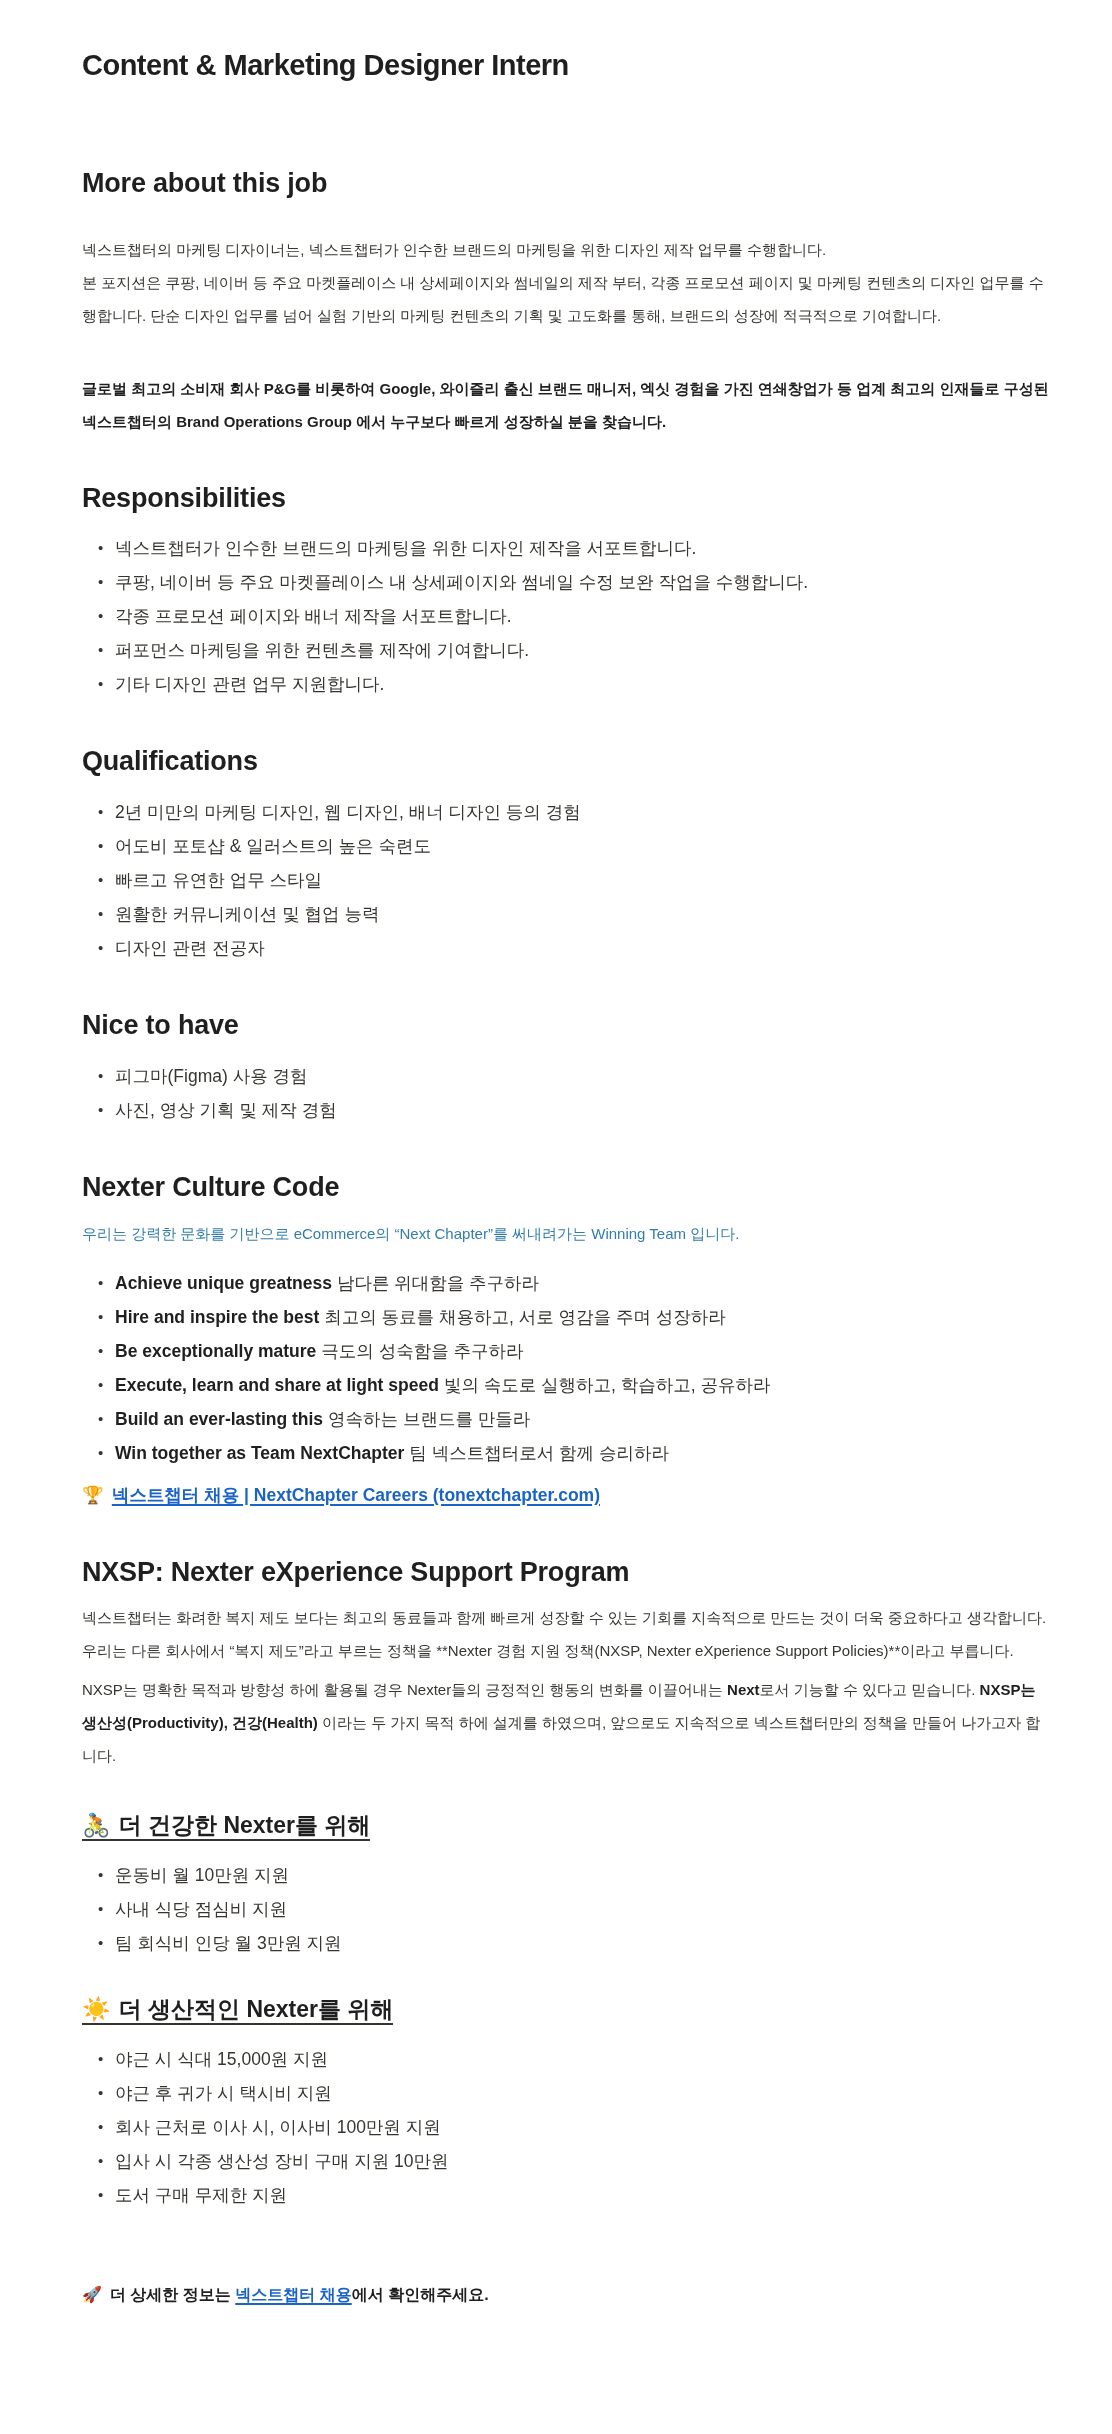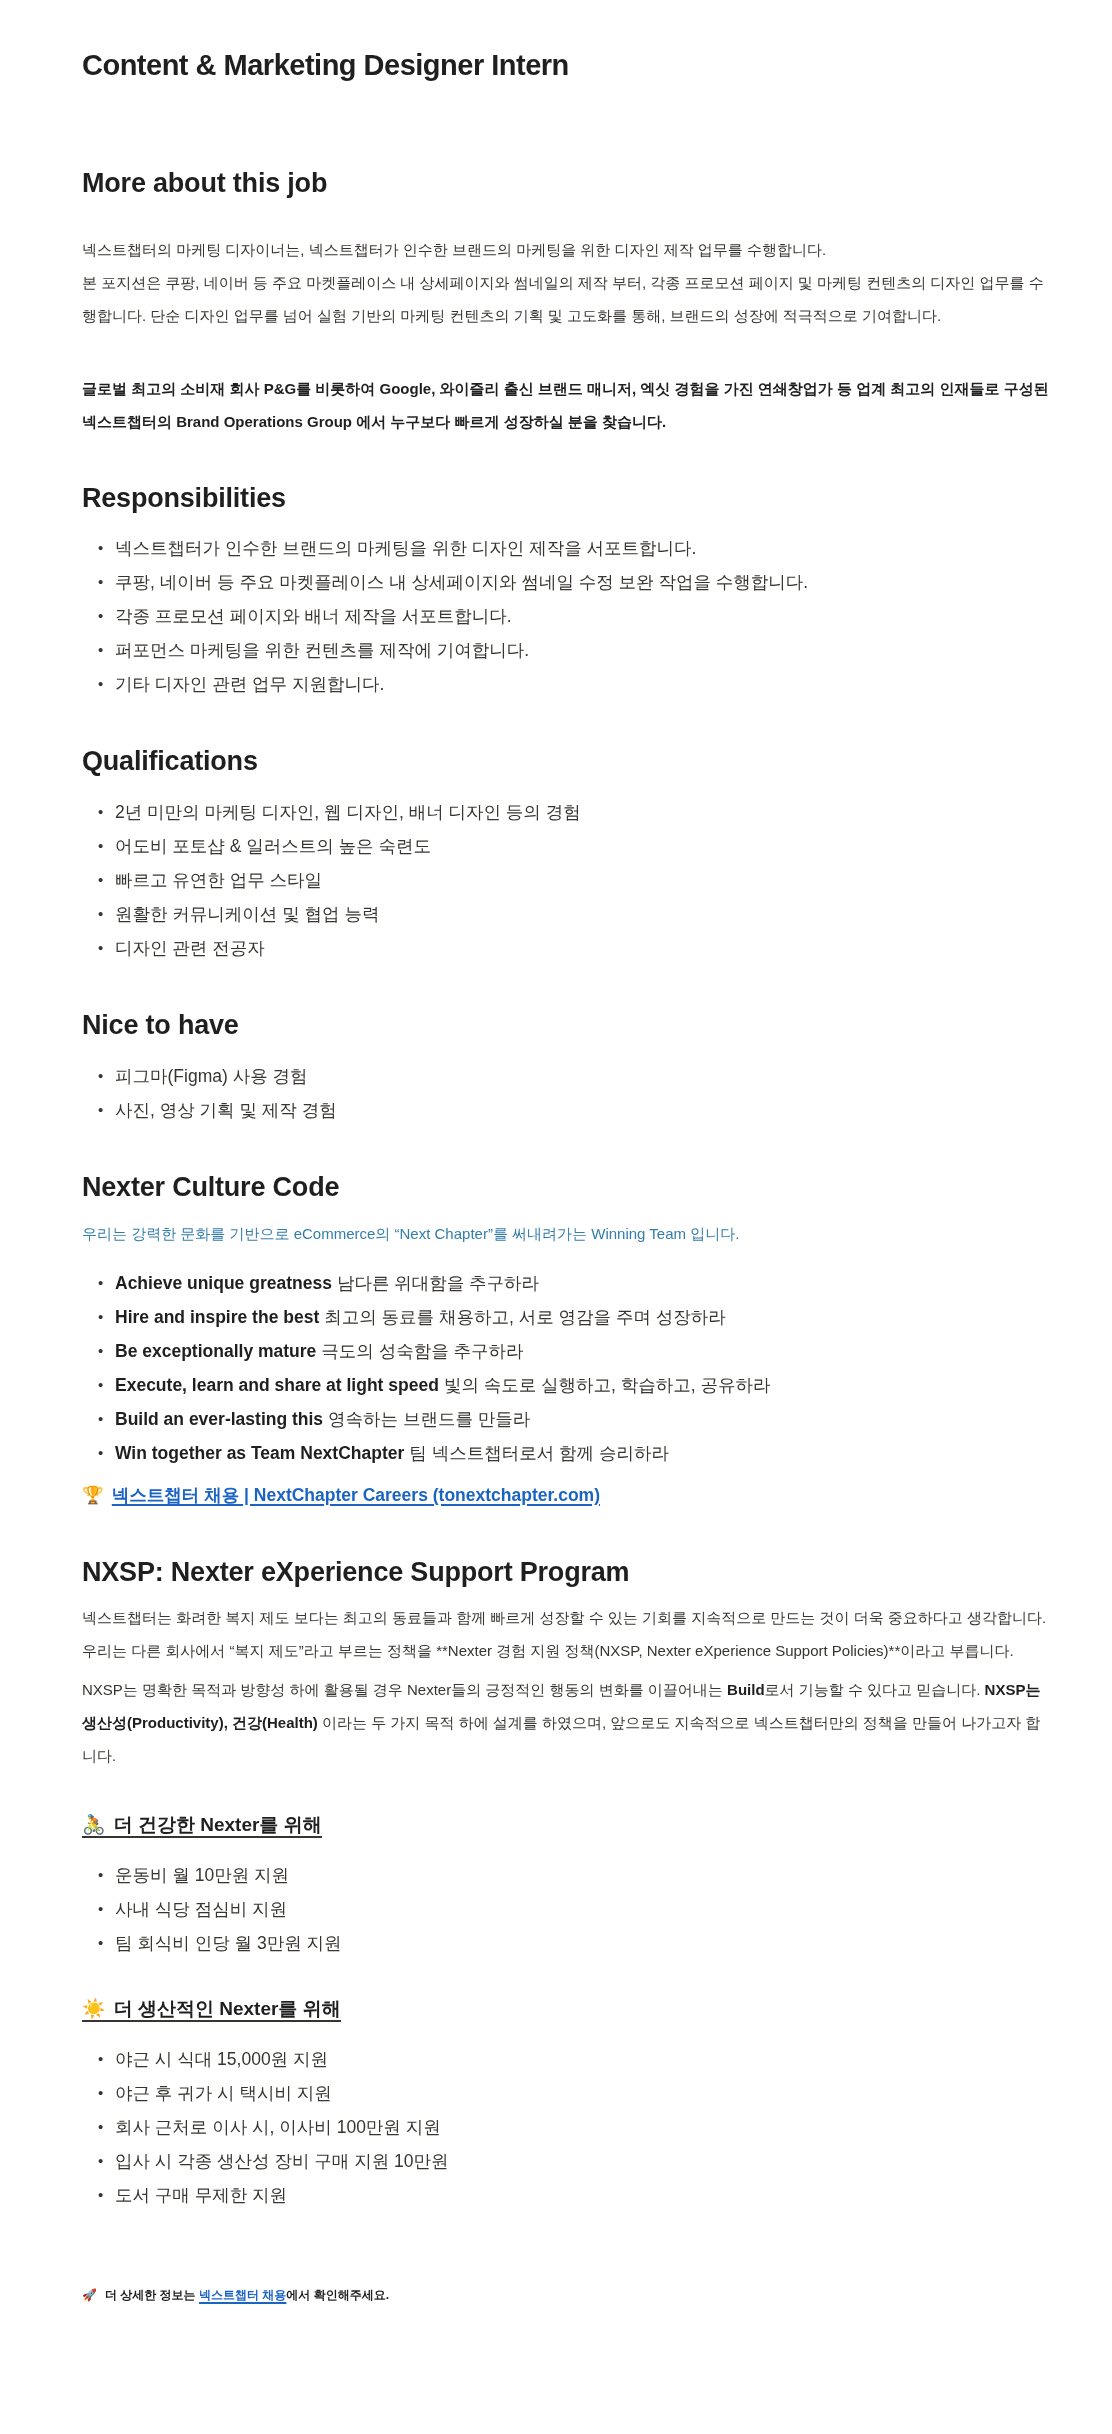--- a/index.html
+++ b/index.html
@@ -76,31 +76,31 @@
     font-size: 17.5px;
     line-height: 34px;
     margin-top: 8px;
   }
   .emoji { font-style: normal; margin-right: 8px; }
   .trophy { color: #c9980a; }
   .bike { color: #4a8f3f; }
   .sun { color: #f5a623; }
   .rocket { color: #e4556e; }
   p.benefit-header {
-    font-size: 19px;
+    font-size: 23px;
     line-height: 34px;
     margin-top: 36px;
   }
   .benefit-title-wrap {
     border-bottom: 2px solid #37352f;
     padding-bottom: 1px;
   }
   .benefit-title { font-weight: 700; color: #1f1f1f; }
   p.footer-line {
-    font-size: 12px;
+    font-size: 16px;
     line-height: 34px;
     font-weight: 700;
     margin-top: 66px;
     color: #1f1f1f;
   }
   .nxsp-para { margin-top: 10px; }
   .nxsp-para2 { margin-top: 6px; }
   b.inline-bold { font-weight: 700; color: #1f1f1f; }
 </style>
 </head>
@@ -147,21 +147,21 @@
     <li><span class="value-en">Hire and inspire the best</span><span>최고의 동료를 채용하고, 서로 영감을 주며 성장하라</span></li>
     <li><span class="value-en">Be exceptionally mature</span><span>극도의 성숙함을 추구하라</span></li>
     <li><span class="value-en">Execute, learn and share at light speed</span><span>빛의 속도로 실행하고, 학습하고, 공유하라</span></li>
     <li><span class="value-en">Build an ever-lasting this</span><span>영속하는 브랜드를 만들라</span></li>
     <li><span class="value-en">Win together as Team NextChapter</span><span>팀 넥스트챕터로서 함께 승리하라</span></li>
   </ul>
   <p class="link-line"><span class="emoji trophy">🏆</span><a class="doc-link">넥스트챕터 채용 | NextChapter Careers (tonextchapter.com)</a></p>
 
   <h2 class="section-heading">NXSP: Nexter eXperience Support Program</h2>
   <p class="body-text nxsp-para">넥스트챕터는 화려한 복지 제도 보다는 최고의 동료들과 함께 빠르게 성장할 수 있는 기회를 지속적으로 만드는 것이 더욱 중요하다고 생각합니다. 우리는 다른 회사에서 “복지 제도”라고 부르는 정책을 **Nexter 경험 지원 정책(NXSP, Nexter eXperience Support Policies)**이라고 부릅니다.</p>
-  <p class="body-text nxsp-para2"><span>NXSP는 명확한 목적과 방향성 하에 활용될 경우 Nexter들의 긍정적인 행동의 변화를 이끌어내는 </span><b class="inline-bold">Build</b><span>로서 기능할 수 있다고 믿습니다. </span><b class="inline-bold">NXSP는 생산성(Productivity), 건강(Health)</b><span> 이라는 두 가지 목적 하에 설계를 하였으며, 앞으로도 지속적으로 넥스트챕터만의 정책을 만들어 나가고자 합니다.</span></p>
+  <p class="body-text nxsp-para2"><span>NXSP는 명확한 목적과 방향성 하에 활용될 경우 Nexter들의 긍정적인 행동의 변화를 이끌어내는 </span><b class="inline-bold">Next</b><span>로서 기능할 수 있다고 믿습니다. </span><b class="inline-bold">NXSP는 생산성(Productivity), 건강(Health)</b><span> 이라는 두 가지 목적 하에 설계를 하였으며, 앞으로도 지속적으로 넥스트챕터만의 정책을 만들어 나가고자 합니다.</span></p>
 
   <p class="benefit-header"><span class="benefit-title-wrap"><span class="emoji bike">🚴</span><span class="benefit-title">더 건강한 Nexter를 위해</span></span></p>
   <ul class="bullet-list">
     <li>운동비 월 10만원 지원</li>
     <li>사내 식당 점심비 지원</li>
     <li>팀 회식비 인당 월 3만원 지원</li>
   </ul>
 
   <p class="benefit-header" style="margin-top:32px;"><span class="benefit-title-wrap"><span class="emoji sun">☀️</span><span class="benefit-title">더 생산적인 Nexter를 위해</span></span></p>
   <ul class="bullet-list">

